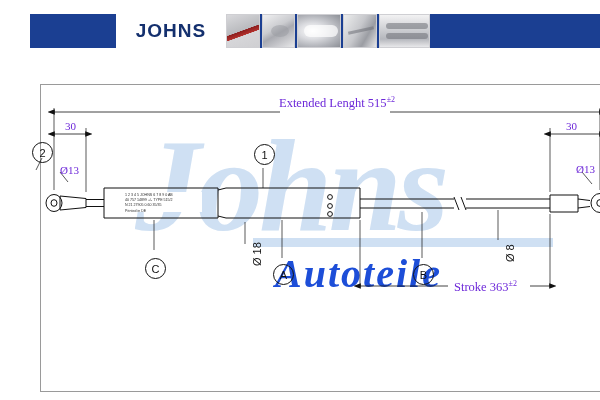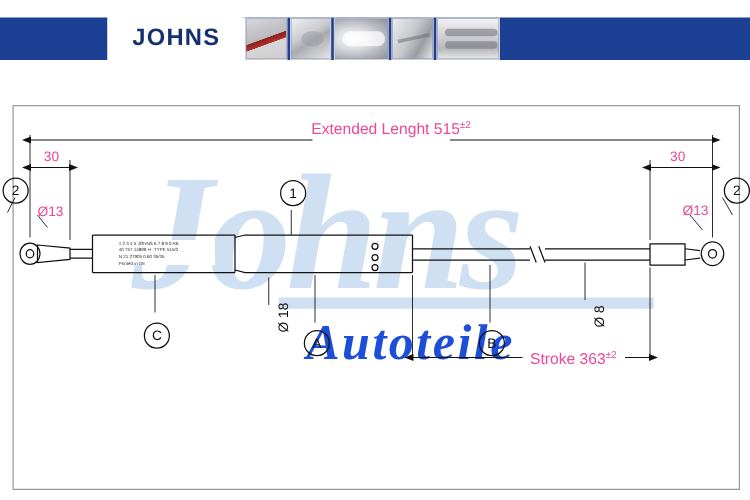--- a/index.html
+++ b/index.html
@@ -2,21 +2,21 @@
 <html><head>
 <meta charset="utf-8">
 <style>
   html,body{margin:0;padding:0;}
   body{
     width:600px;height:400px;
     background:#ffffff;
     font-family:"Liberation Sans", sans-serif;
     overflow:hidden;
   }
-  .page{position:relative;width:480px;height:400px;}
+  .page{position:relative;width:480px;height:400px;margin-left:30px;}
 
   
   .header{
     position:absolute;left:0;top:0;width:600px;height:62px;
     background:#ffffff;
   }
   .blue-bar-left{
     position:absolute;left:0;top:14px;width:86px;height:34px;
     background:#1b3f92;
   }
@@ -77,22 +77,22 @@
     font-style:italic;font-weight:bold;
     font-size:40px;color:#1d4ed8;letter-spacing:2px;
   }
   .wm .bar{
     position:absolute;left:118px;top:118px;width:300px;height:9px;background:#cfe0f3;
   }
 
   svg.draw{position:absolute;left:0;top:0;width:600px;height:400px;pointer-events:none;}
 
   .lbl{
-    position:absolute;font-size:11px;color:#ec4899;
-    font-family:Liberation Sans, sans-serif;white-space:nowrap;
+    position:absolute;font-size:11px;color:#6d28d9;
+    font-family:Liberation Serif, serif;white-space:nowrap;
   }
   .lbl.big{font-size:12.5px;}
   .sup{font-size:8px;vertical-align:super;}
   .circ{
     position:absolute;width:19px;height:19px;border:1px solid #111;border-radius:50%;
     display:flex;align-items:center;justify-content:center;
     font-size:11px;color:#111;background:transparent;
     font-family:"Liberation Sans", sans-serif;
   }
   .vert{

